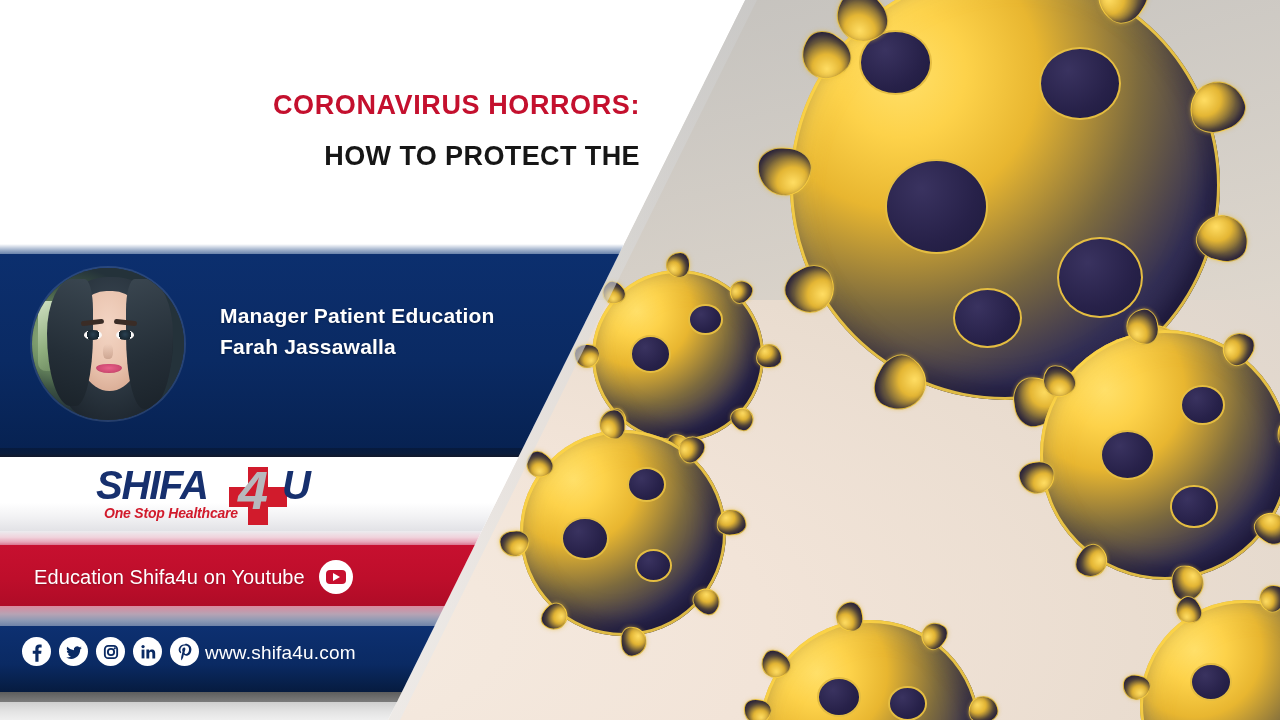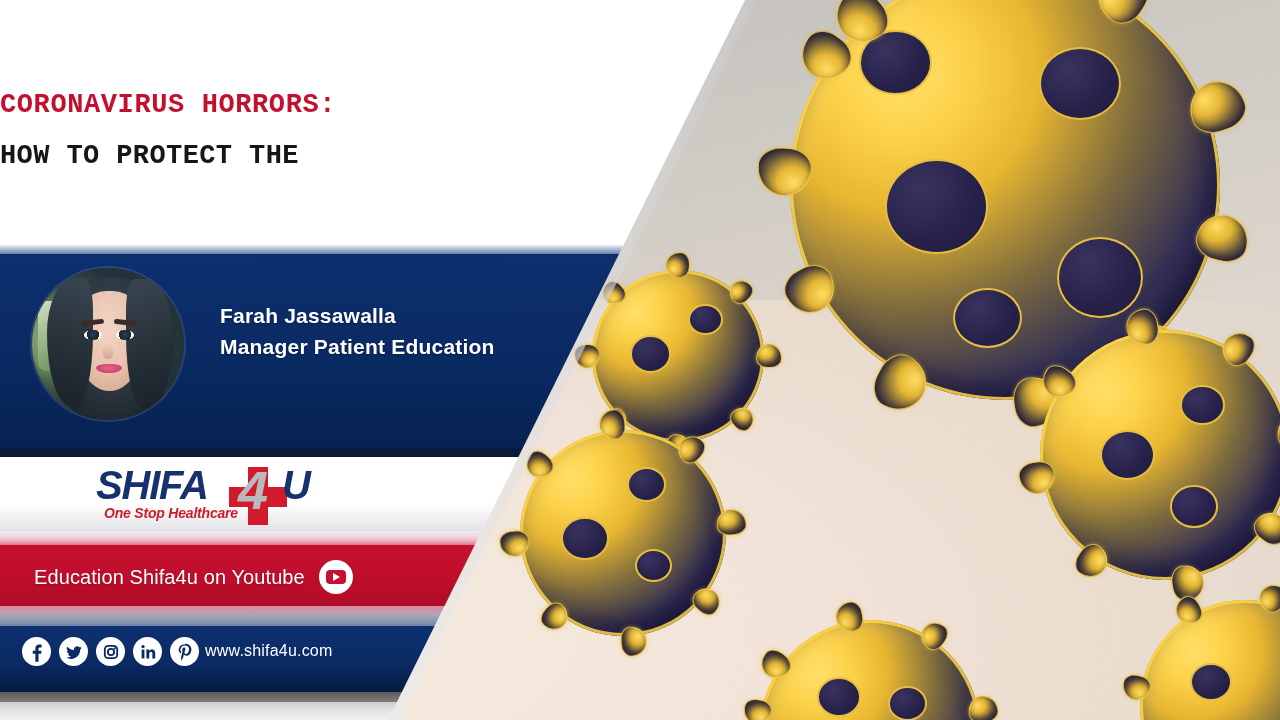--- a/index.html
+++ b/index.html
@@ -72,24 +72,23 @@
   
   #left-panel{
     position:absolute; inset:0;
     clip-path: polygon(0 0, 745px 0, 388px 720px, 0 720px);
   }
   .white-bg{ position:absolute; inset:0; background:#ffffff; }
 
   
   #headline{
     position:absolute; left:0; top:88px; width:640px;
-    text-align:left;
+    text-align:right;
     line-height:1.30;
     letter-spacing:.2px;
-    font-family:Liberation Mono, monospace;
   }
   #headline .l1{
     display:block; font-size:27px; font-weight:bold;
     color:#C4102E; letter-spacing:.6px;
   }
   #headline .l2, #headline .l3{
     display:block; font-size:27px; font-weight:bold;
     color:#161616; letter-spacing:.4px;
   }
   #headline .l2{ margin-top:16px; }
@@ -254,21 +253,21 @@
     display:flex; align-items:center; gap:8px;
   }
   .sbtn{
     width:29px; height:29px; border-radius:50%;
     background:#ffffff;
     display:flex; align-items:center; justify-content:center;
   }
   .sbtn svg{ display:block; }
   #weburl{
     position:absolute; left:205px; top:642px;
-    font-size:16px; color:#ffffff; letter-spacing:.2px;
+    font-size:19px; color:#ffffff; letter-spacing:.2px;
   }
 
   
   #edge{
     position:absolute; inset:0; pointer-events:none;
     clip-path: polygon(745px 0, 757px 0, 400px 720px, 388px 720px);
     background:linear-gradient(90deg, rgba(255,255,255,.85), rgba(120,120,120,.35));
   }
 </style>
 </head>
@@ -477,22 +476,22 @@
       <div class="hair-front-r"></div>
       <div class="brow l"></div>
       <div class="brow r"></div>
       <div class="eye l"></div>
       <div class="eye r"></div>
       <div class="nose"></div>
       <div class="lips"></div>
     </div>
 
     <div id="author-text">
+      <div class="row">Manager Patient Education</div>
       <div class="row">Farah Jassawalla</div>
-      <div class="row">Manager Patient Education</div>
     </div>
 
     <div class="band band-logo"></div>
     <div id="logo">
       <div class="cross-v"></div>
       <div class="cross-h"></div>
       <span class="word">SHIFA</span>
       <span class="four">4</span>
       <span class="word2">U</span>
       <span class="tag">One Stop Healthcare</span>

